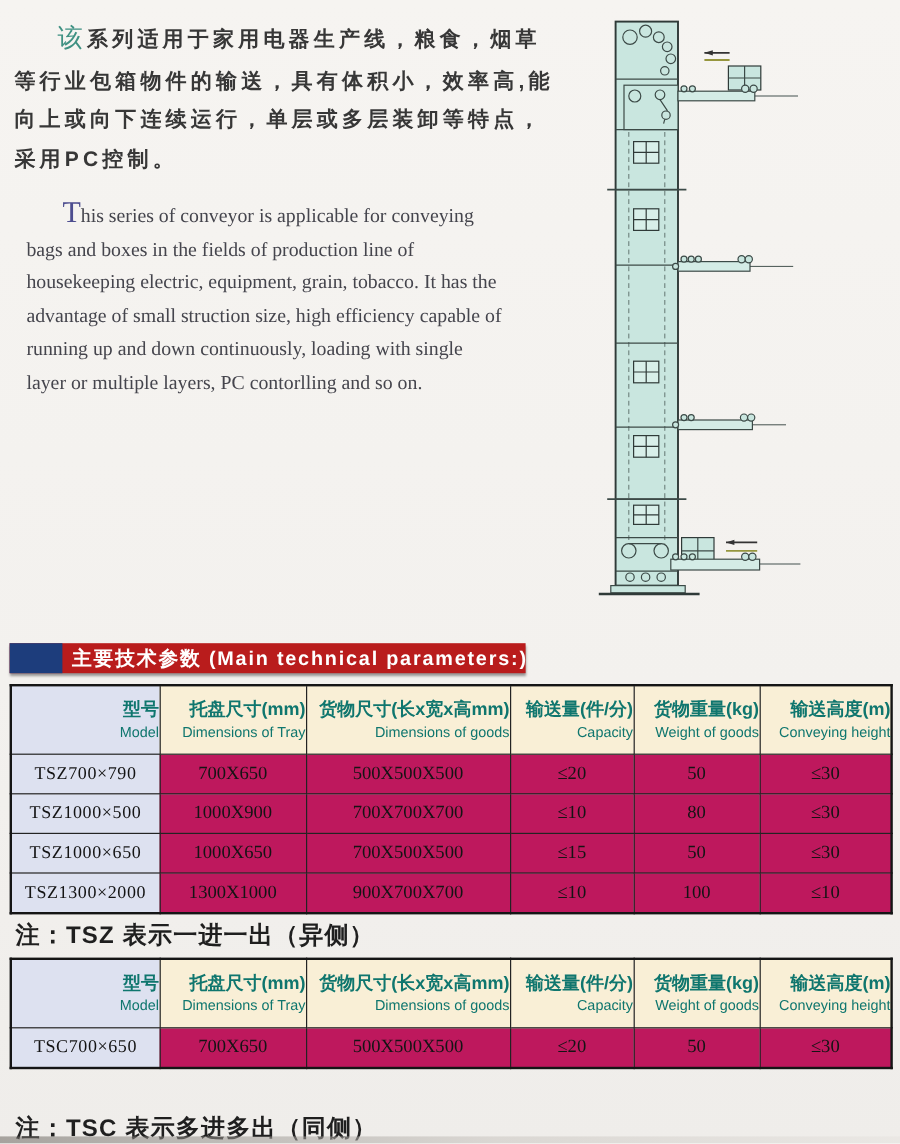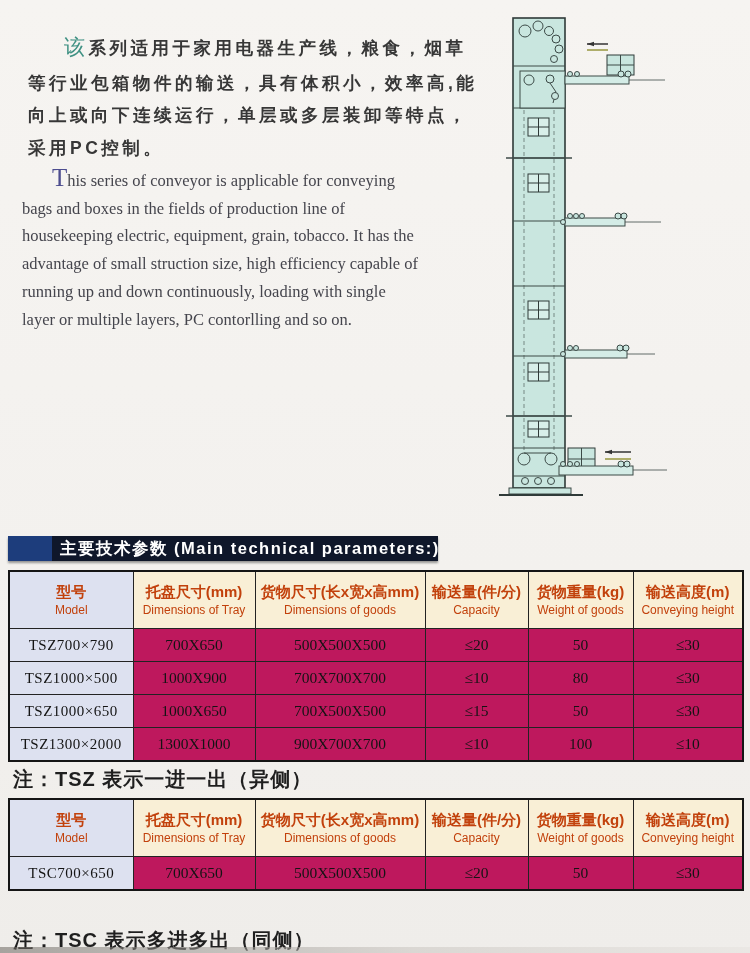--- a/index.html
+++ b/index.html
@@ -3,50 +3,50 @@
 <meta charset="utf-8">
 <style>
   html,body{margin:0;padding:0;}
   body{
     width:750px;height:953px;position:relative;overflow:hidden;
     background:linear-gradient(180deg,#f6f4f1 0%,#f3f1ee 60%,#efedea 100%);
     font-family:"Liberation Sans",sans-serif;
   }
   
   .zh-intro{
-    position:absolute;left:12px;top:12px;width:452px;margin:16px;
+    position:absolute;left:12px;top:12px;width:452px;margin:0;
     font-size:17.5px;font-weight:bold;color:#373737;
     line-height:1.85;letter-spacing:3.5px;text-indent:36px;
   }
   .zh-lead{color:#3f9183;font-weight:normal;font-size:21px;font-family:"Liberation Serif",serif;}
   .en-intro{
     position:absolute;left:10px;top:153px;width:396px;margin:12px;
     font-family:"Liberation Serif",serif;font-size:16.5px;color:#45454d;
     line-height:1.68;text-indent:30px;
   }
   .en-lead{font-size:25px;color:#4d4d8f;line-height:1;}
   
   .drawing{position:absolute;left:493px;top:8px;}
   
   .section-bar{
     position:absolute;left:8px;top:536px;width:430px;height:25px;
-    background:#0f172a;display:flex;align-items:center;
+    background:#b91c1c;display:flex;align-items:center;
     box-shadow:0 2px 2px rgba(40,40,40,.45);
   }
   .section-bar .navy{width:44px;align-self:stretch;background:#1d3d7c;flex:none;}
   .bar-title{color:#ffffff;font-weight:bold;font-size:16.5px;letter-spacing:1.5px;margin-left:8px;white-space:nowrap;}
   
   .spec-table{
     position:absolute;left:8px;width:734px;border-collapse:collapse;table-layout:fixed;
     border:2.5px solid #151515;
   }
   .t1{top:570px;}
   .t2{top:798px;}
   .spec-table th,.spec-table td{border:1.6px solid #232323;padding:0;text-align:center;vertical-align:middle;}
-  .spec-table th{background:#f9efd6;height:56px;font-weight:bold;color:#c2410c;}
+  .spec-table th{background:#f9efd6;height:56px;font-weight:bold;color:#0f766e;text-align:right;}
   .spec-table th .h-zh{display:block;font-size:15px;line-height:1.35;}
   .spec-table th .h-en{display:block;font-size:12px;font-weight:normal;line-height:1.25;}
   .spec-table td{background:#be185d;height:32px;font-size:15.5px;color:#141414;font-family:"Liberation Serif",serif;}
   .spec-table .model-col{background:#dde1f0;}
   .spec-table td.model-col{font-size:15px;letter-spacing:.5px;}
   
   .note{position:absolute;left:13px;margin:0;font-size:20px;font-weight:bold;color:#1f1f1f;letter-spacing:1px;}
   .n1{top:766px;}
   .n2{top:927px;}
   

